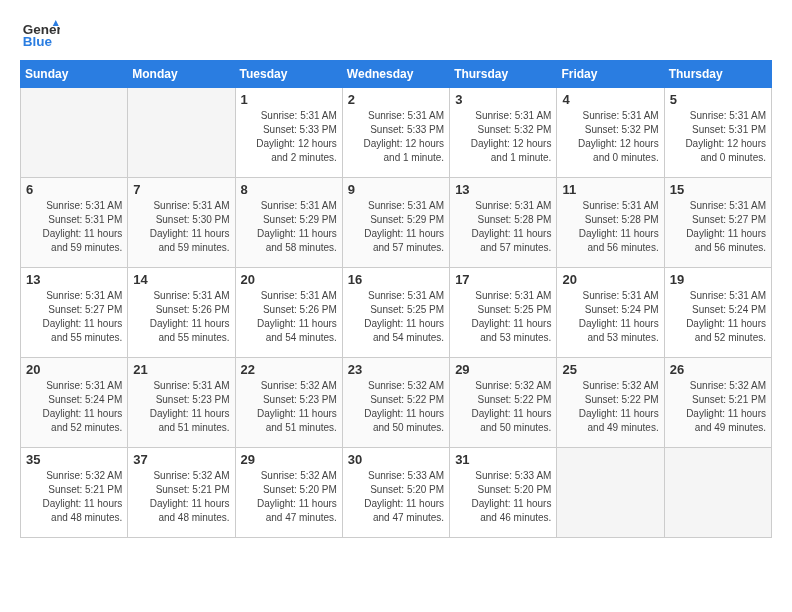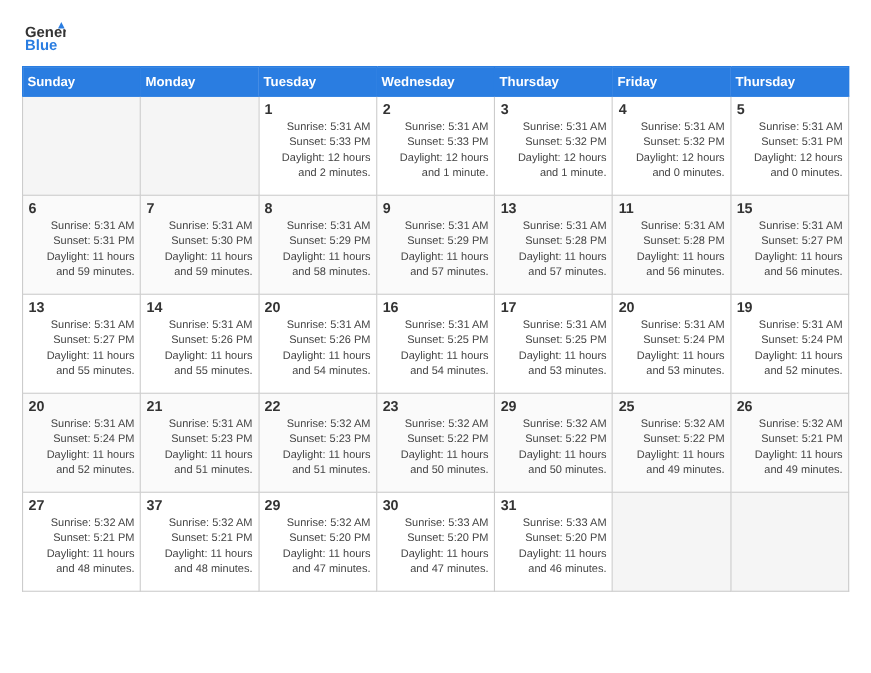--- a/index.html
+++ b/index.html
@@ -214,21 +214,21 @@
           <div class="day-number">25</div>
           <div class="day-info">Sunrise: 5:32 AM<br>Sunset: 5:22 PM<br>Daylight: 11 hours<br>and 49 minutes.</div>
         </td>
         <td>
           <div class="day-number">26</div>
           <div class="day-info">Sunrise: 5:32 AM<br>Sunset: 5:21 PM<br>Daylight: 11 hours<br>and 49 minutes.</div>
         </td>
       </tr>
       <tr>
         <td>
-          <div class="day-number">27</div>
+          <div class="day-number">35</div>
           <div class="day-info">Sunrise: 5:32 AM<br>Sunset: 5:21 PM<br>Daylight: 11 hours<br>and 48 minutes.</div>
         </td>
         <td>
           <div class="day-number">37</div>
           <div class="day-info">Sunrise: 5:32 AM<br>Sunset: 5:21 PM<br>Daylight: 11 hours<br>and 48 minutes.</div>
         </td>
         <td>
           <div class="day-number">29</div>
           <div class="day-info">Sunrise: 5:32 AM<br>Sunset: 5:20 PM<br>Daylight: 11 hours<br>and 47 minutes.</div>
         </td>

